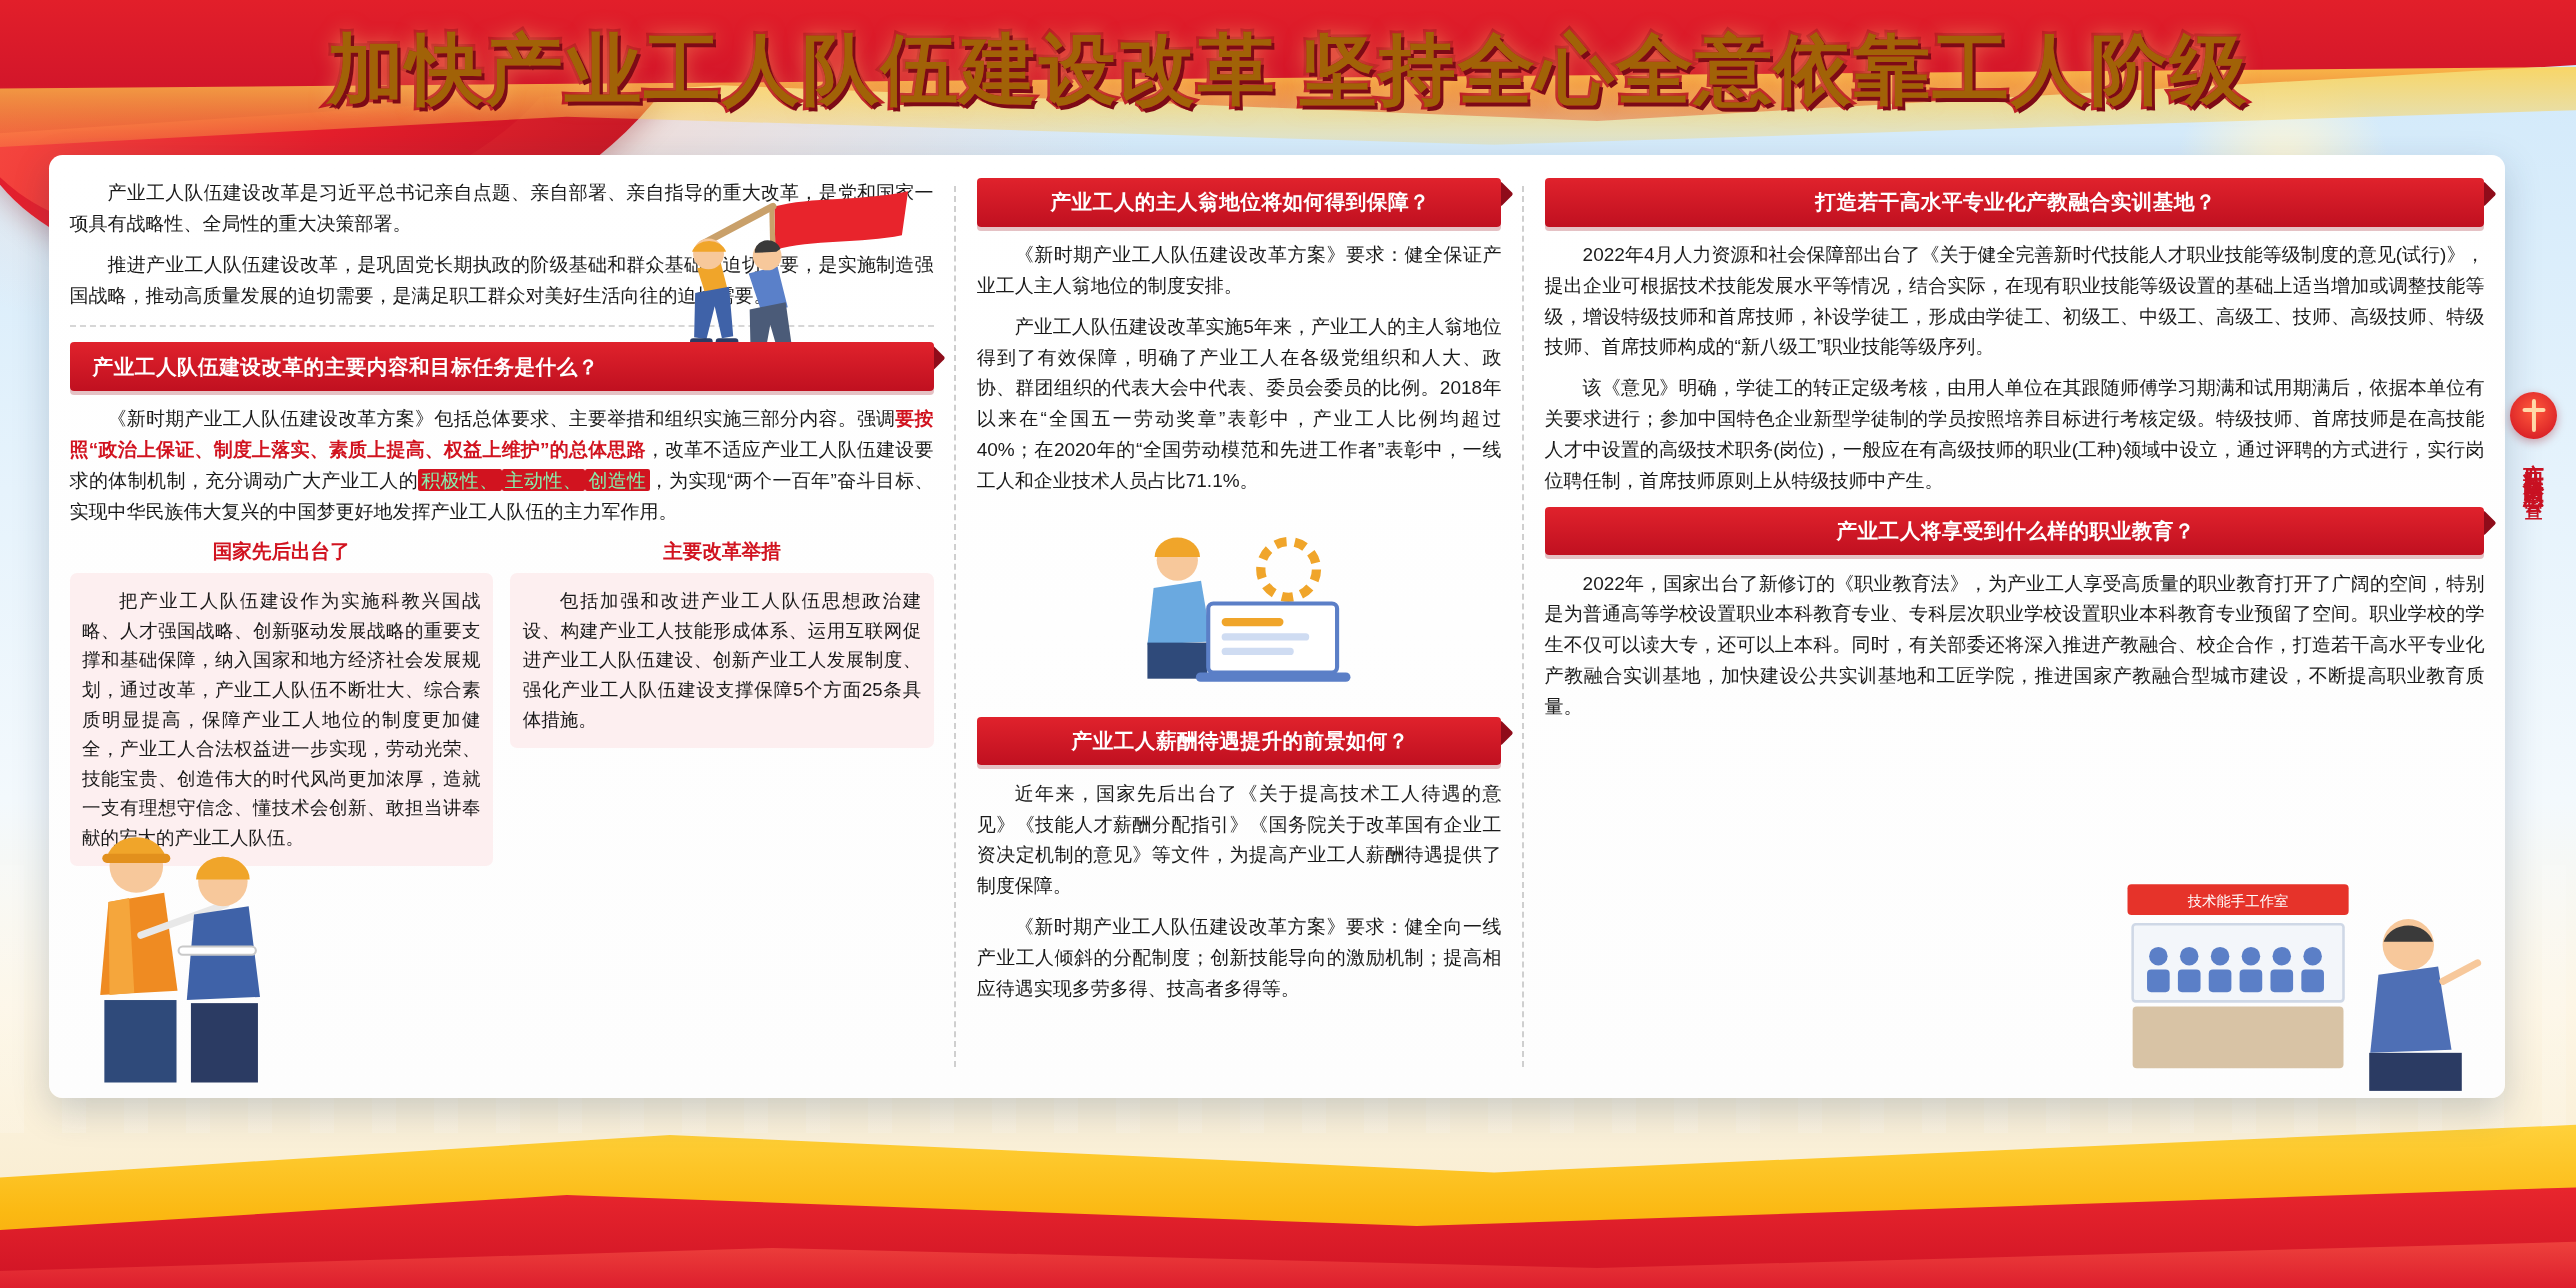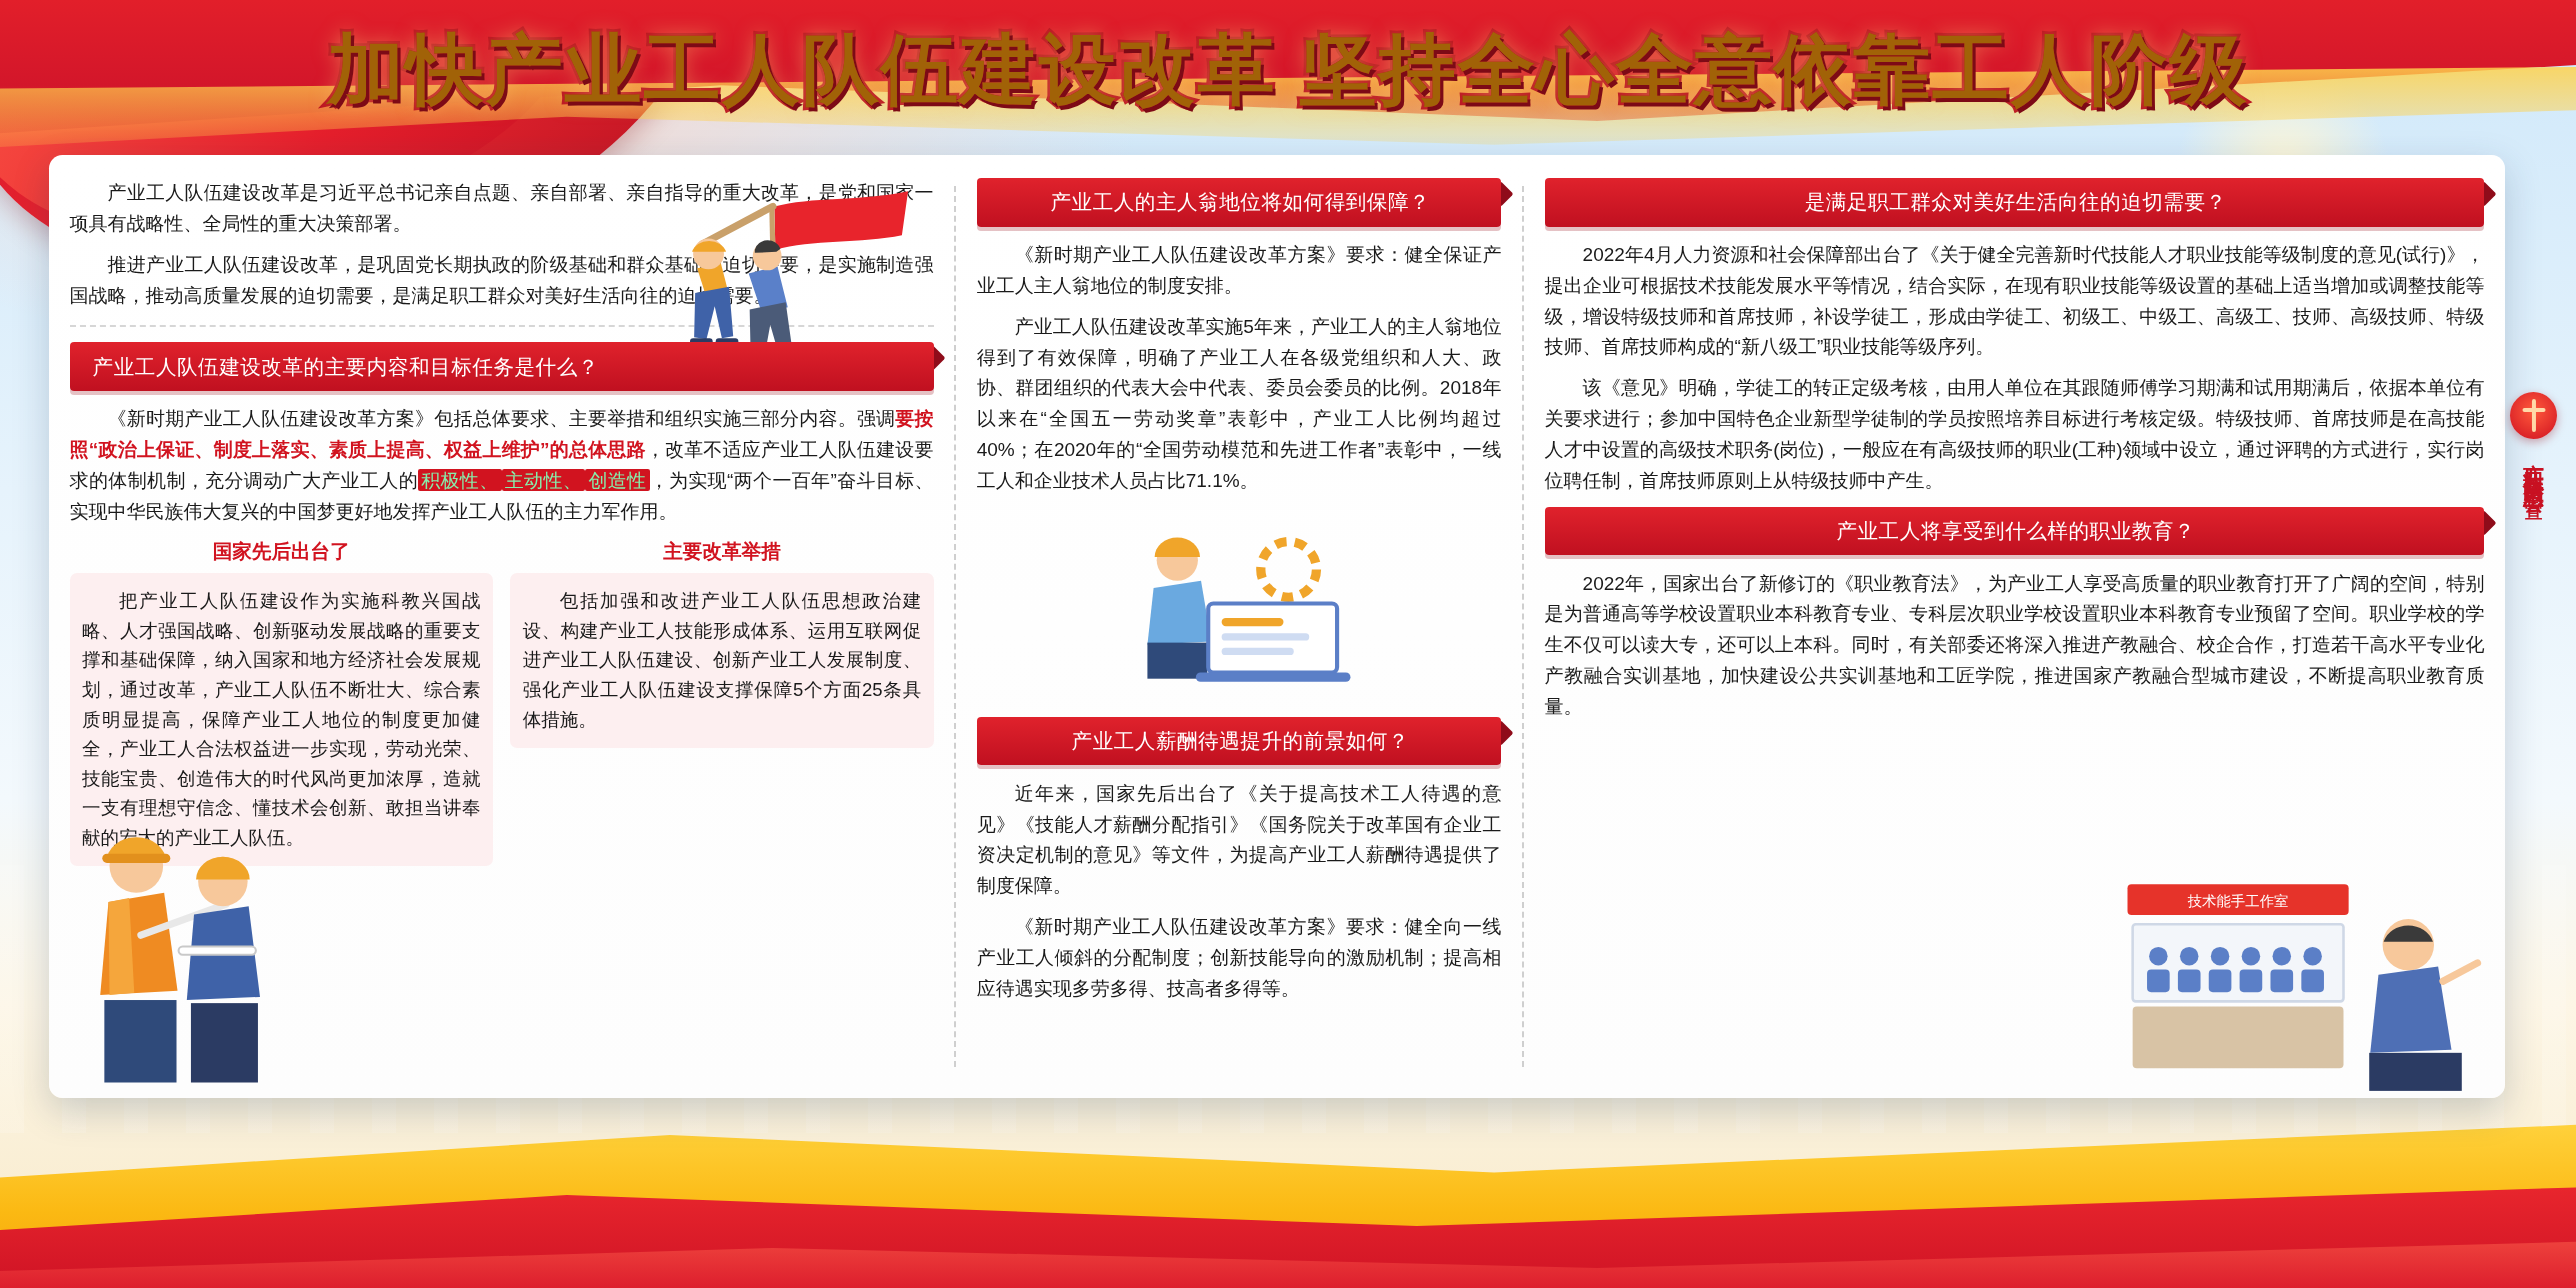--- a/index.html
+++ b/index.html
@@ -72,21 +72,21 @@
     display:flex;gap:0;padding:0;overflow:hidden;}
   .col{position:relative;padding:23px 20.6px 15.5px 20.6px;box-sizing:border-box;}
   .col1{width:907px;}
   .col2{width:567px;}
   .col3{width:983px;}
   .vsep{width:0;border-left:2.6px dashed #cfcfcf;margin:31px 0;}
 
   
   .hdr{position:relative;display:block;margin:0 0 13.4px 0;
       background:linear-gradient(180deg,#e0222c 0%,#c01020 100%);
-      color:#fff;font-size:20.6px;font-weight:400;
+      color:#fff;font-size:20.6px;font-weight:700;
       padding:10.3px 20.6px 10.3px 23px;border-radius:4.1px 4.1px 4.1px 4.1px;
       box-shadow:0 4.1px 0 rgba(150,10,25,.25);
       letter-spacing:0.5px;}
   .hdr.center{text-align:center;}
   .hdr:after{content:"";position:absolute;right:-8.2px;top:7.2px;width:17.5px;height:17.5px;
       background:#8f0c1a;transform:rotate(45deg);border-radius:2.1px;z-index:-1;}
 
   p.para{font-size:19px;line-height:1.62;color:#1a1a1a;margin:0 0 10.3px 0;text-align:justify;text-indent:2em;}
   .hl-red{color:#d1131f;font-weight:700;}
   .hl-box{background:#d1131f;color:#86efac;font-weight:400;padding:0.5px 3.1px;border-radius:2.1px;}
@@ -234,21 +234,21 @@
     </svg>
 
     <div class="hdr center">产业工人薪酬待遇提升的前景如何？</div>
     <p class="para">近年来，国家先后出台了《关于提高技术工人待遇的意见》《技能人才薪酬分配指引》《国务院关于改革国有企业工资决定机制的意见》等文件，为提高产业工人薪酬待遇提供了制度保障。</p>
     <p class="para">《新时期产业工人队伍建设改革方案》要求：健全向一线产业工人倾斜的分配制度；创新技能导向的激励机制；提高相应待遇实现多劳多得、技高者多得等。</p>
   </div>
 
   <div class="vsep"></div>
 
   <div class="col col3">
-    <div class="hdr center">是满足职工群众对美好生活向往的迫切需要？</div>
+    <div class="hdr center">打造若干高水平专业化产教融合实训基地？</div>
     <p class="para">2022年4月人力资源和社会保障部出台了《关于健全完善新时代技能人才职业技能等级制度的意见(试行)》，提出企业可根据技术技能发展水平等情况，结合实际，在现有职业技能等级设置的基础上适当增加或调整技能等级，增设特级技师和首席技师，补设学徒工，形成由学徒工、初级工、中级工、高级工、技师、高级技师、特级技师、首席技师构成的“新八级工”职业技能等级序列。</p>
     <p class="para">该《意见》明确，学徒工的转正定级考核，由用人单位在其跟随师傅学习期满和试用期满后，依据本单位有关要求进行；参加中国特色企业新型学徒制的学员按照培养目标进行考核定级。特级技师、首席技师是在高技能人才中设置的高级技术职务(岗位)，一般应在有高级技师的职业(工种)领域中设立，通过评聘的方式进行，实行岗位聘任制，首席技师原则上从特级技师中产生。</p>
 
     <div class="hdr center">产业工人将享受到什么样的职业教育？</div>
     <p class="para">2022年，国家出台了新修订的《职业教育法》，为产业工人享受高质量的职业教育打开了广阔的空间，特别是为普通高等学校设置职业本科教育专业、专科层次职业学校设置职业本科教育专业预留了空间。职业学校的学生不仅可以读大专，还可以上本科。同时，有关部委还将深入推进产教融合、校企合作，打造若干高水平专业化产教融合实训基地，加快建设公共实训基地和工匠学院，推进国家产教融合型城市建设，不断提高职业教育质量。</p>
 
     <svg class="ill ill-class" viewBox="0 0 720 420">
       <rect x="10" y="10" width="430" height="60" rx="8" fill="#e6332a"></rect>
       <text x="225" y="52" text-anchor="middle" font-size="28" fill="#ffffff" font-family="Liberation Sans, sans-serif">技术能手工作室</text>
       <rect x="20" y="88" width="410" height="150" rx="6" fill="#f3f6fa" stroke="#cfd8e6" stroke-width="5"></rect>

